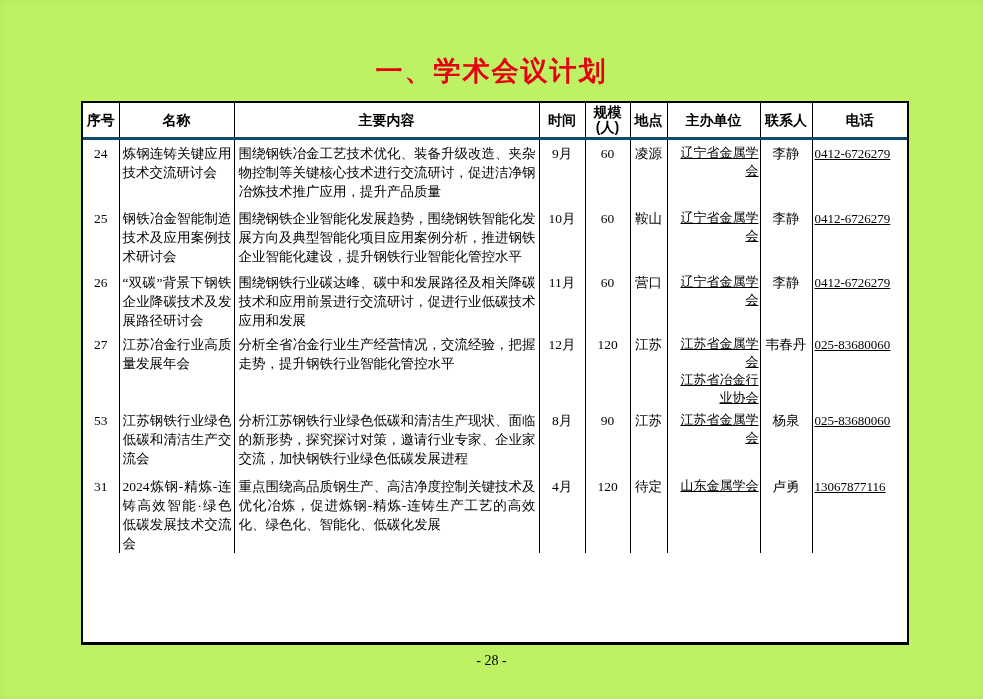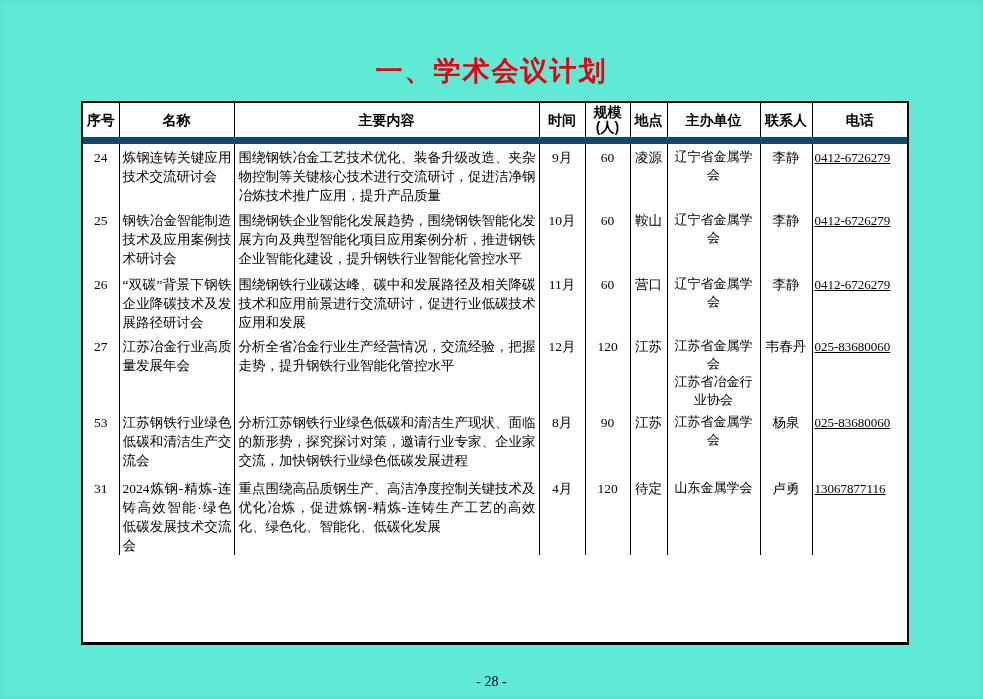--- a/index.html
+++ b/index.html
@@ -1,17 +1,17 @@
 <!DOCTYPE html>
 <html style="--accent: #e60012;"><head>
 <meta charset="utf-8">
 <style>
   html,body { margin:0; padding:0; background:#ffffff; }
   .page {
-    position:relative; width:983px; height:699px; background:#5eead4;
+    position:relative; width:983px; height:699px; background:#bef264;
     font-family:"Liberation Serif","DejaVu Serif",serif; color:#000;
     overflow:hidden;
     box-shadow: inset 0 0 6px rgba(0,0,0,0.06);
   }
   .doc-title {
     position:absolute; top:54px; left:0; width:100%;
     text-align:center;
     font-family:"Liberation Sans","DejaVu Sans",sans-serif;
     font-weight:bold; font-size:27px; line-height:34px;
     letter-spacing:2px;
@@ -29,21 +29,21 @@
     border-collapse:collapse; table-layout:fixed;
     width:824px;
   }
   th, td {
     border:none;
     border-left:1px solid #000;
     overflow:hidden;
   }
   th:first-child, td:first-child { border-left:none; }
   th {
-    border-bottom:7px solid #0c4a6e;
+    border-bottom:3px solid #0c4a6e;
     font-family:"Liberation Sans","DejaVu Sans",sans-serif;
     font-weight:bold; font-size:14px; line-height:15px;
     text-align:center; vertical-align:middle;
     height:34px; padding:0 1px;
   }
   td {
     vertical-align:top;
     font-size:13.5px; line-height:19px;
     padding:4px 3px 0 3px;
   }
@@ -52,26 +52,26 @@
   tr.r2 { height:62px; }
   tr.r3 { height:58px; }
   tr.r4 { height:45px; }
   tr.r5 { height:66px; }
   tr.r6 { height:80px; }
   tr.r7 { height:59px; }
   td.c-no, td.c-time, td.c-scale, td.c-place, td.c-contact { text-align:center; padding-left:1px; padding-right:1px; }
   td.c-name { text-align:justify; padding:4px 2px 0 3px; }
   td.c-content { text-align:justify; padding:4px 3px 0 4px; }
   td.c-organizer {
-    text-align:center; white-space:pre-line;
-    font-size:13px; line-height:18px; padding:4px 1px 0 1px;
+    text-align:right; white-space:pre-line;
+    font-size:13px; line-height:18px; padding:4px 1px 0 1px;text-decoration:underline;
   }
   td.c-phone { font-size:13px; padding:4px 1px 0 2px; text-align:left;text-decoration:underline; }
   .page-number {
-    position:absolute; top:673px; left:0; width:100%;
+    position:absolute; top:652px; left:0; width:100%;
     text-align:center; font-size:14px; line-height:18px;
   }
 </style>
 </head>
 <body>
 
 <div class="page">
 
   <div class="doc-title">一、学术会议计划</div>
 

